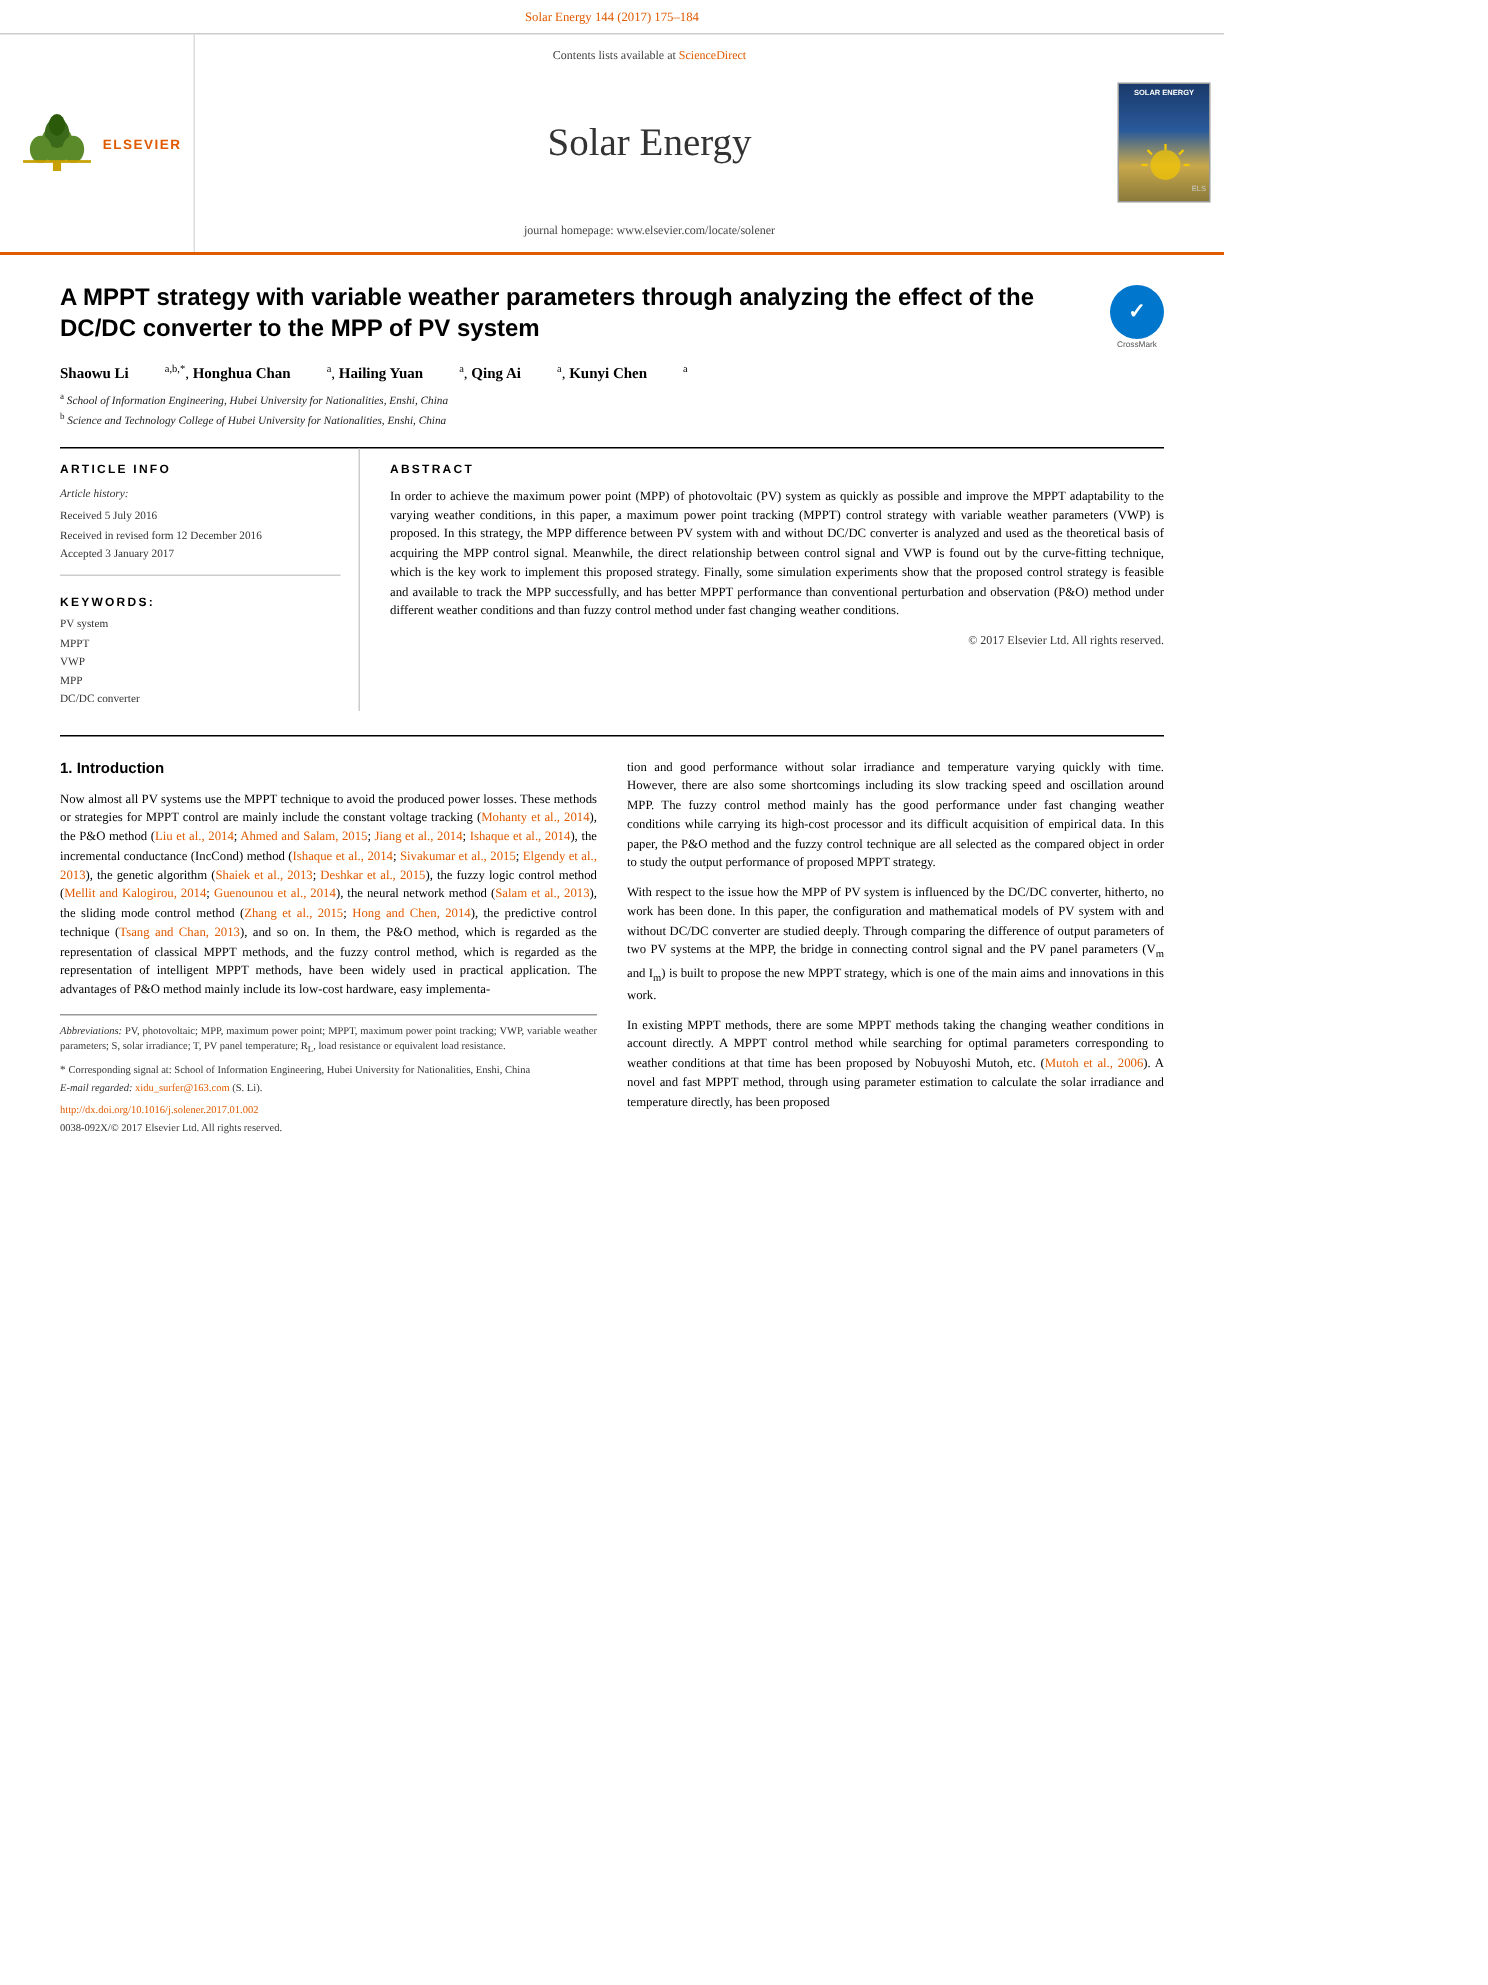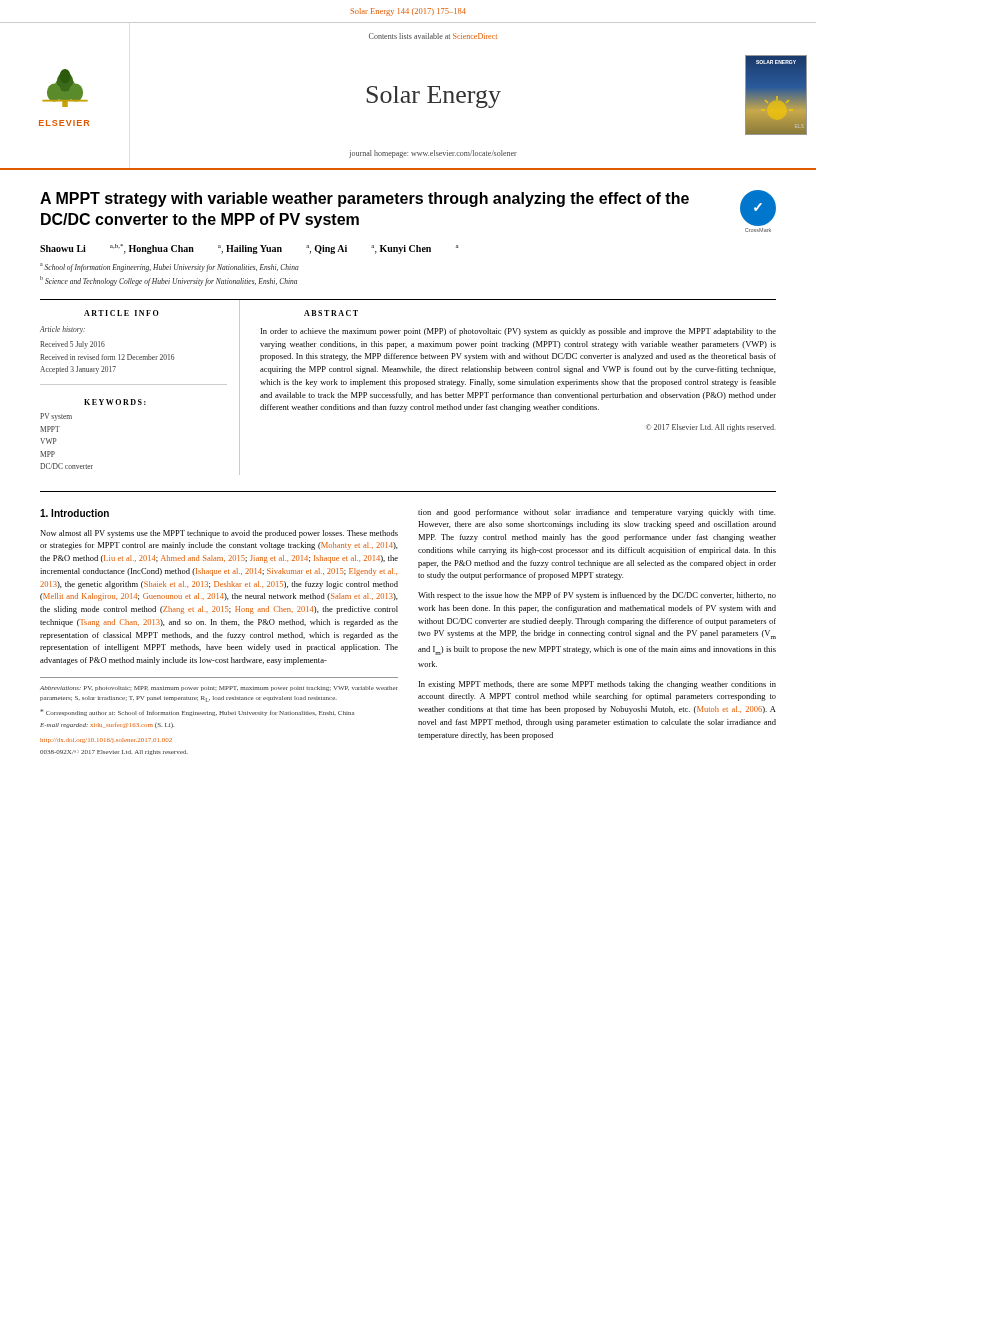--- a/index.html
+++ b/index.html
@@ -29,21 +29,21 @@
     
     .elsevier-band {
       display: flex;
       align-items: stretch;
       border-bottom: 2px solid #e05a00;
       min-height: 90px;
     }
     .elsevier-logo-box {
       width: 130px;
       display: flex;
-      flex-direction: column;
+      flex-direction: row;
       align-items: center;
       justify-content: center;
       border-right: 1px solid #ddd;
       padding: 8px;
     }
     .elsevier-logo-img {
       width: 80px;
       height: 55px;
       background: #fff;
       display: flex;
@@ -222,23 +222,22 @@
     .right-col {
       flex: 1;
       padding-top: 8px;
     }
     .section-label {
       font-size: 8px;
       font-weight: bold;
       letter-spacing: 1.5px;
       text-transform: uppercase;
       margin-bottom: 6px;
-      font-family: Liberation Serif, serif;
-      color: #000;
-      margin-left: 44px;
+      font-family: Liberation Sans, sans-serif;
+      color: #000;
     }
     .article-history-label {
       font-size: 7.5px;
       font-style: italic;
       margin-bottom: 5px;
       color: #333;
     }
     .history-item {
       font-size: 7.5px;
       margin-bottom: 2px;
@@ -460,21 +459,21 @@
           Now almost all PV systems use the MPPT technique to avoid the produced power losses. These methods or strategies for MPPT control are mainly include the constant voltage tracking (<a class="ref-link">Mohanty et al., 2014</a>), the P&amp;O method (<a class="ref-link">Liu et al., 2014</a>; <a class="ref-link">Ahmed and Salam, 2015</a>; <a class="ref-link">Jiang et al., 2014</a>; <a class="ref-link">Ishaque et al., 2014</a>), the incremental conductance (IncCond) method (<a class="ref-link">Ishaque et al., 2014</a>; <a class="ref-link">Sivakumar et al., 2015</a>; <a class="ref-link">Elgendy et al., 2013</a>), the genetic algorithm (<a class="ref-link">Shaiek et al., 2013</a>; <a class="ref-link">Deshkar et al., 2015</a>), the fuzzy logic control method (<a class="ref-link">Mellit and Kalogirou, 2014</a>; <a class="ref-link">Guenounou et al., 2014</a>), the neural network method (<a class="ref-link">Salam et al., 2013</a>), the sliding mode control method (<a class="ref-link">Zhang et al., 2015</a>; <a class="ref-link">Hong and Chen, 2014</a>), the predictive control technique (<a class="ref-link">Tsang and Chan, 2013</a>), and so on. In them, the P&amp;O method, which is regarded as the representation of classical MPPT methods, and the fuzzy control method, which is regarded as the representation of intelligent MPPT methods, have been widely used in practical application. The advantages of P&amp;O method mainly include its low-cost hardware, easy implementa-
         </div>
 
         <div class="footnote-section">
           <div class="footnote-text">
             <em><span>Abbreviations:</span></em>
             <span> PV, photovoltaic; MPP, maximum power point; MPPT, maximum power point tracking; VWP, variable weather parameters; S, solar irradiance; T, PV panel temperature; R<sub>L</sub>, load resistance or equivalent load resistance.</span>
           </div>
           <div class="footnote-text" style="margin-top:4px;">
             <span class="footnote-star">* </span>
-            <span>Corresponding author at: </span>
+            <span>Corresponding signal at: </span>
             <span>School of Information Engineering, Hubei University for Nationalities, Enshi, China</span>
           </div>
           <div class="footnote-text">
             <em>E-mail regarded: </em>
             <a class="ref-link">xidu_surfer@163.com</a>
             <span> (S. Li).</span>
           </div>
           <div class="doi-line">
             <a class="ref-link">http://dx.doi.org/10.1016/j.solener.2017.01.002</a>
           </div>

